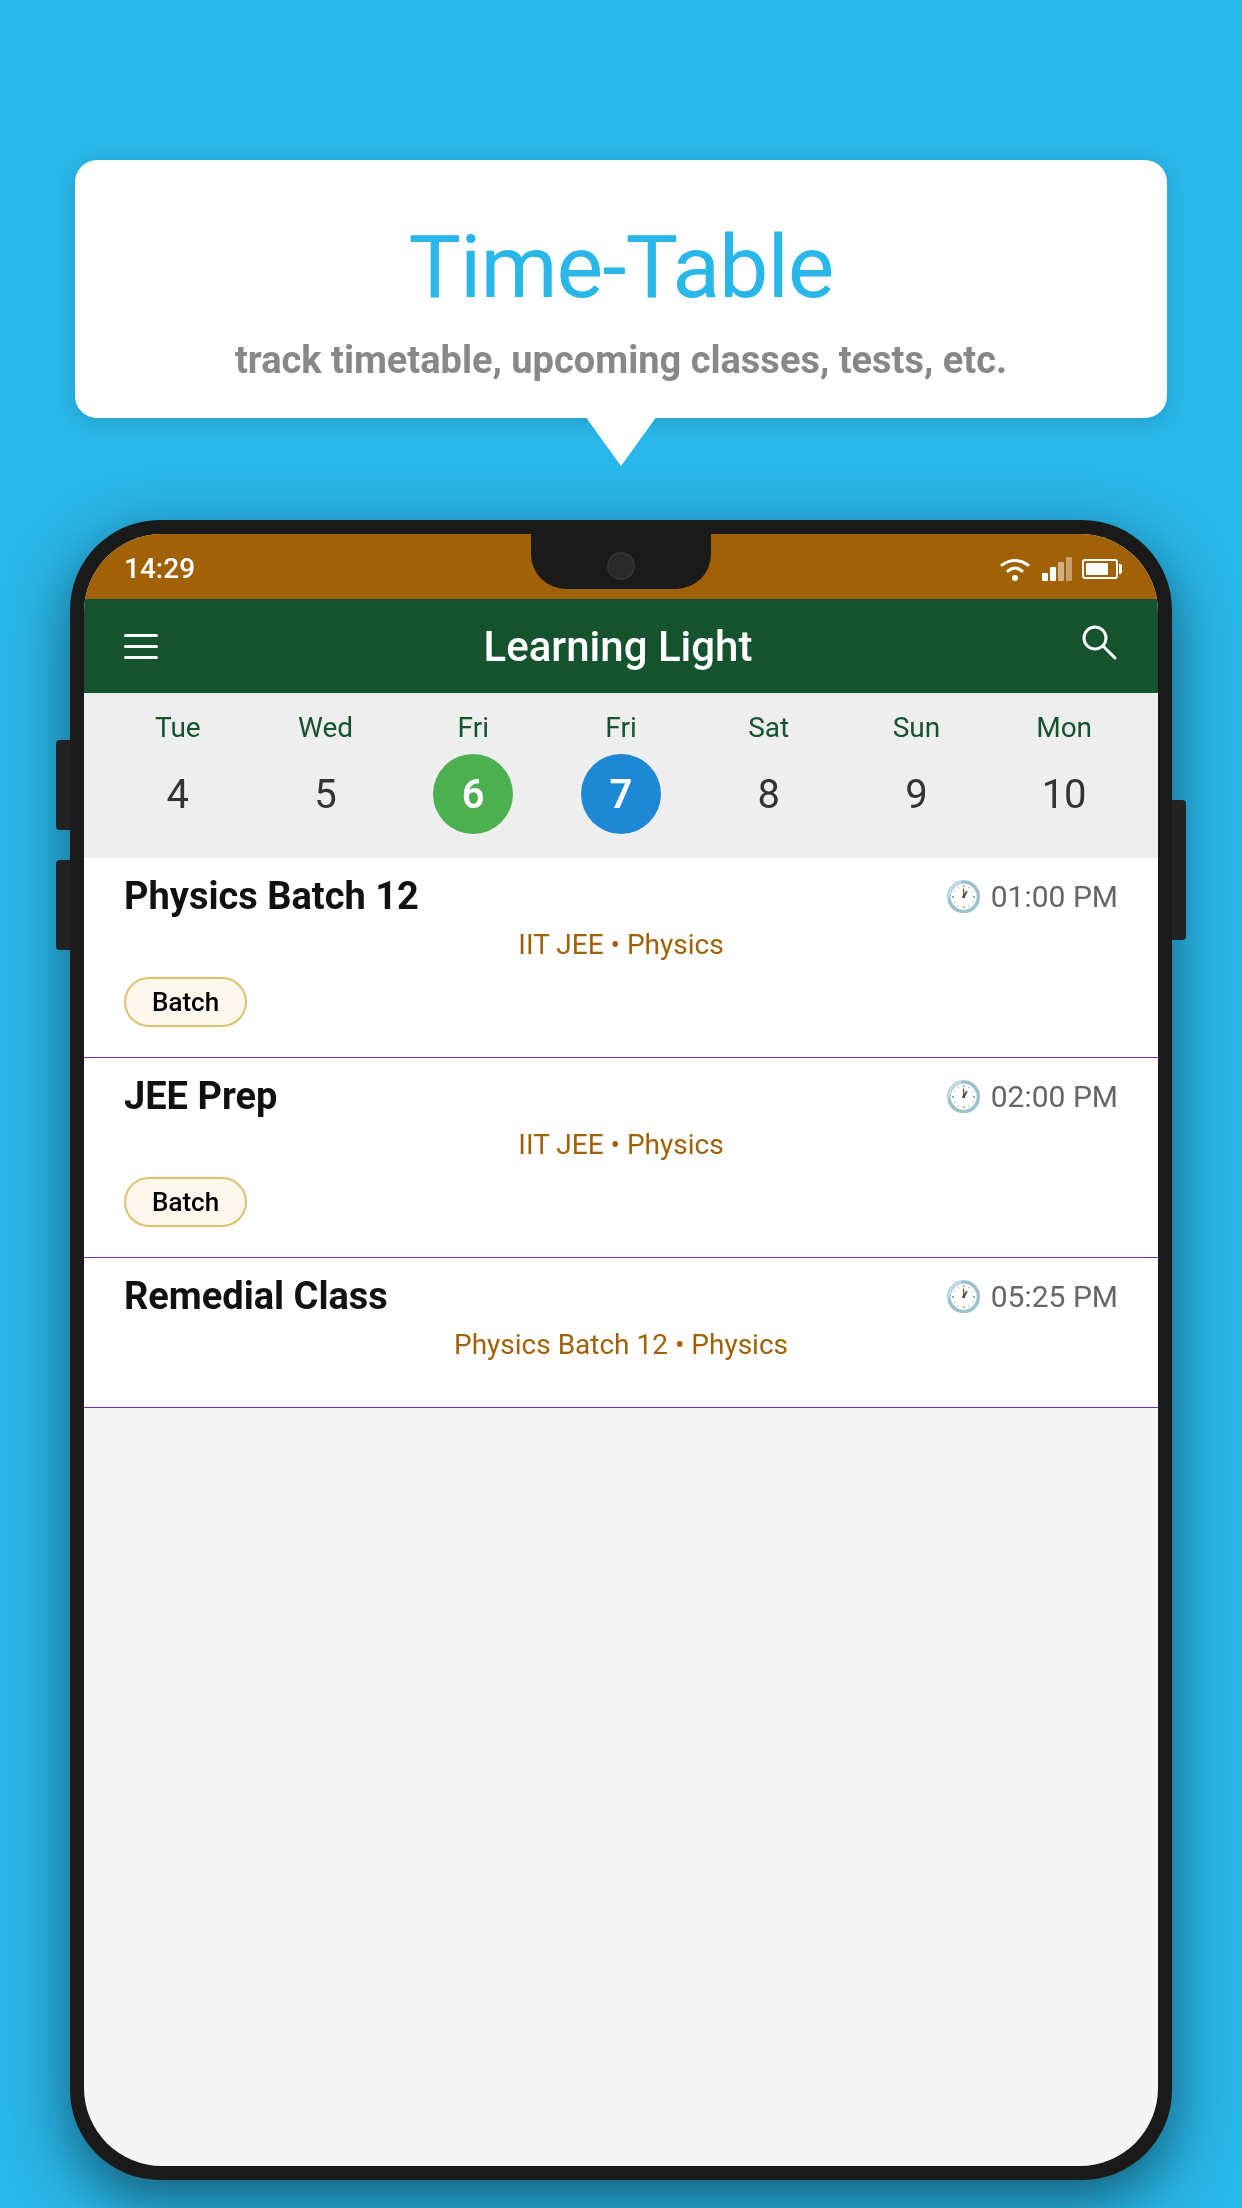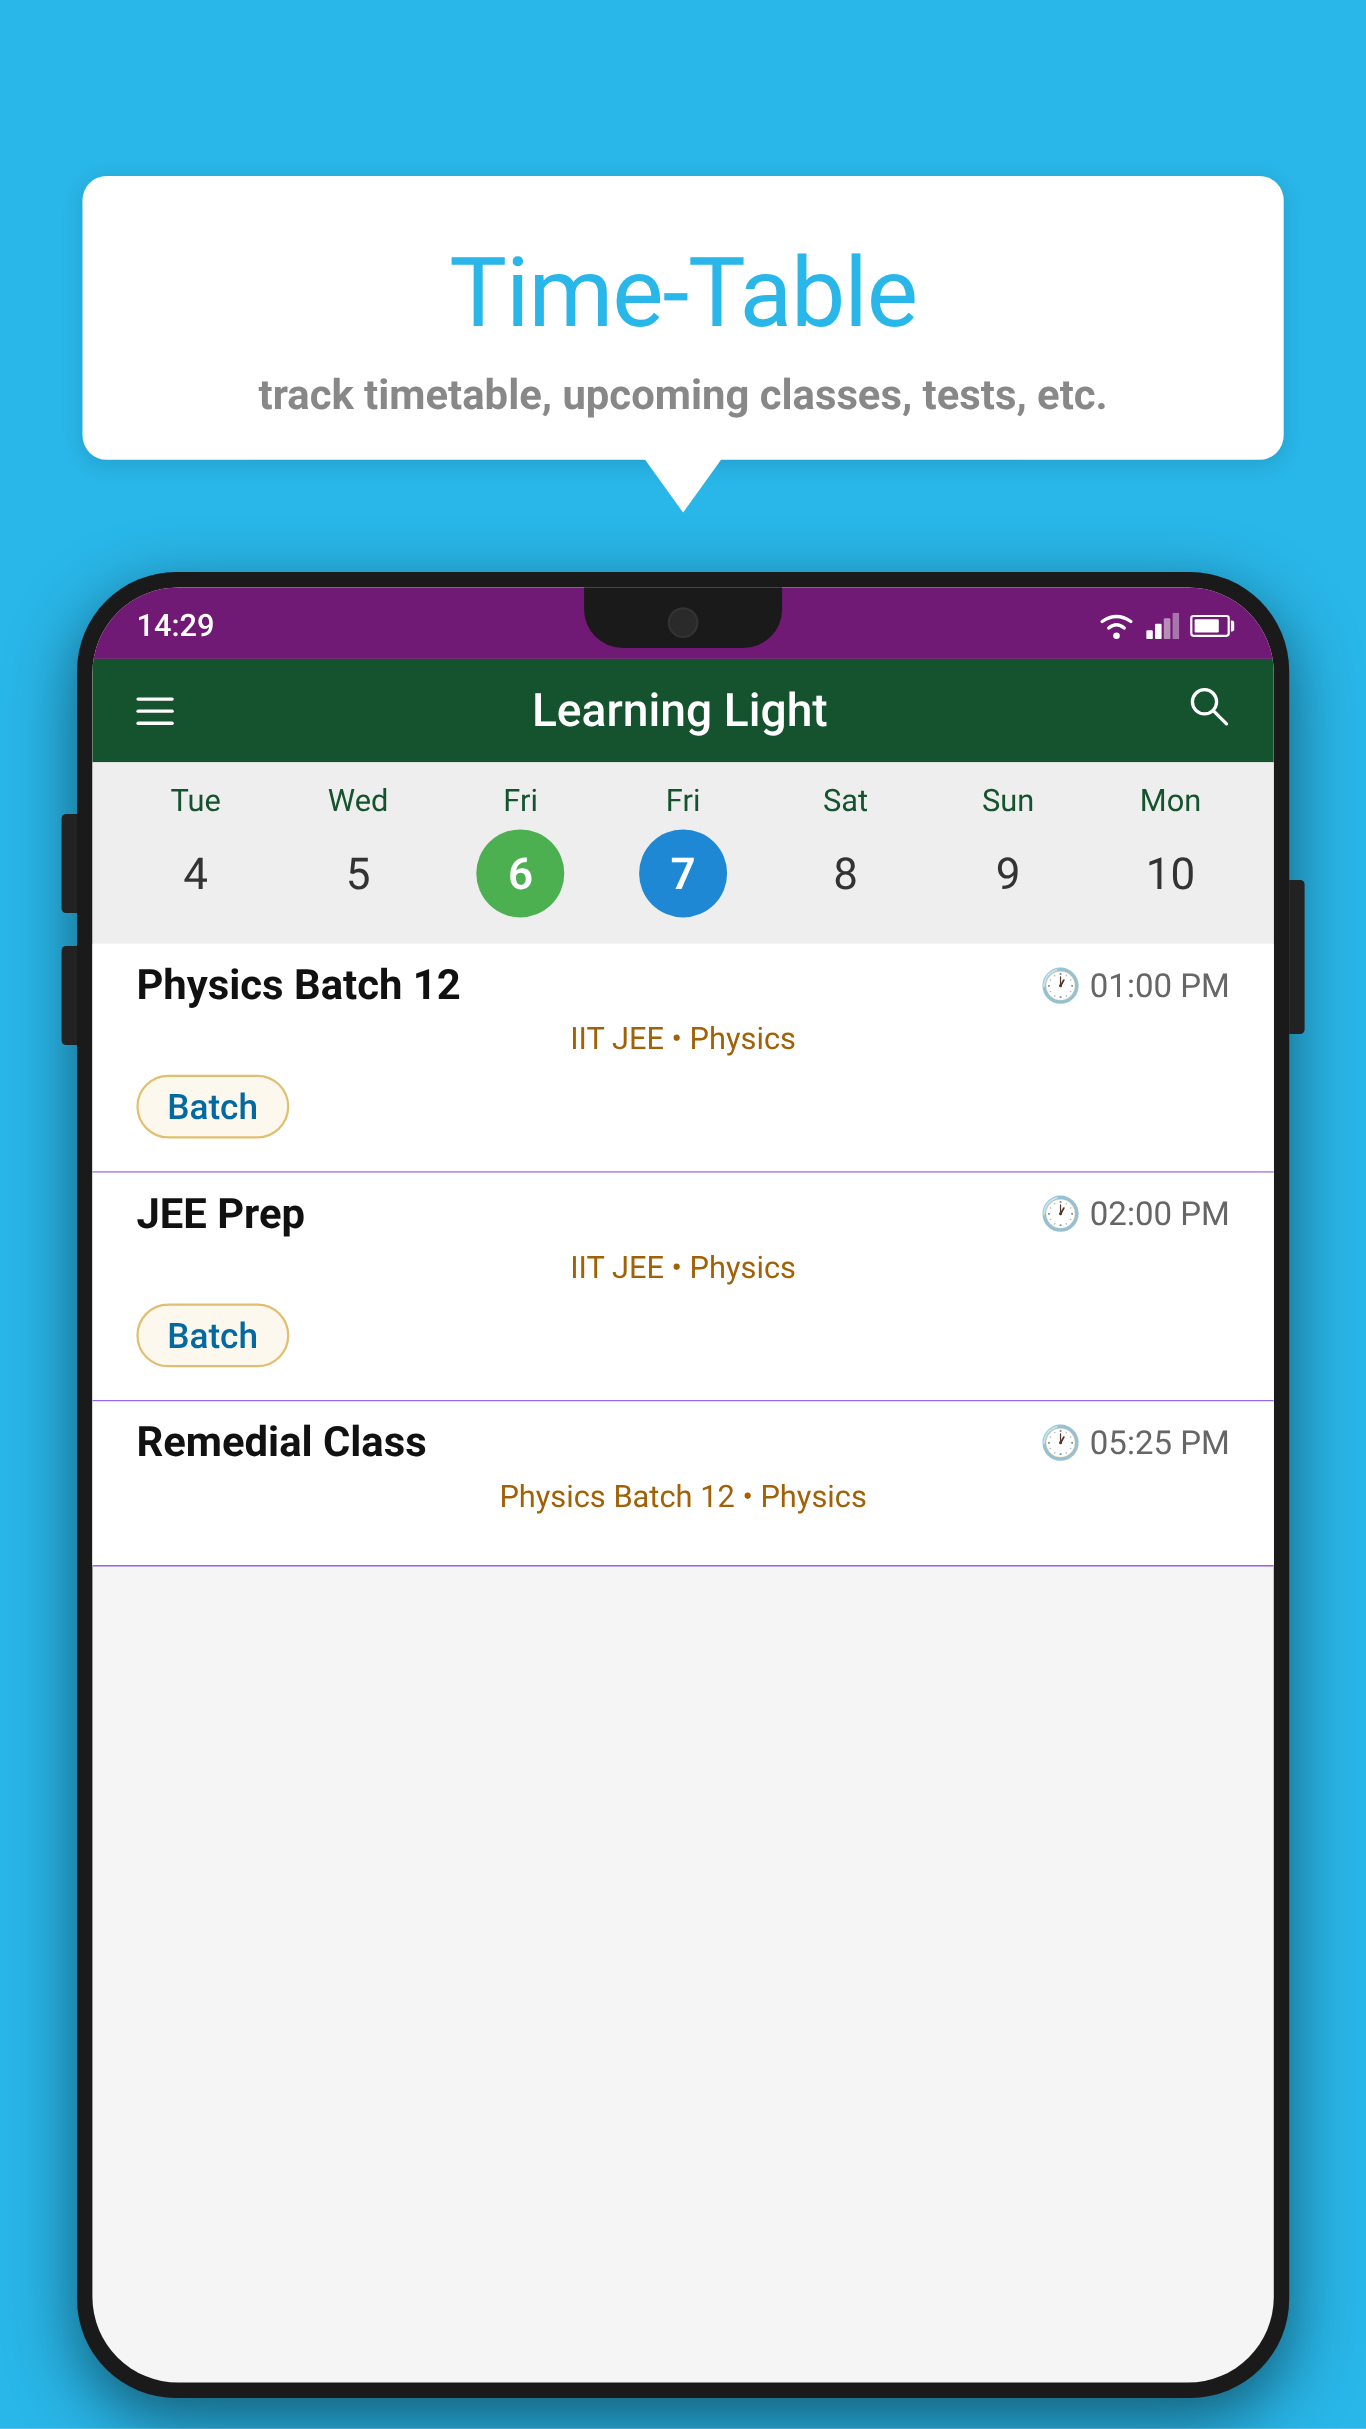--- a/index.html
+++ b/index.html
@@ -134,21 +134,21 @@
     .phone-screen {
       background: #f5f5f5;
       border-radius: 78px;
       overflow: hidden;
       height: 100%;
       position: relative;
     }
 
     
     .status-bar {
-      background: #701a75;
+      background: #a16207;
       padding: 18px 40px 14px;
       display: flex;
       justify-content: space-between;
       align-items: center;
       padding-top: 18px;
     }
 
     .status-bar .time {
       color: white;
       font-size: 28px;
@@ -319,24 +319,24 @@
       font-size: 28px;
       color: #a16207;
       margin-bottom: 16px;
       text-align: center;
     }
 
     .badge {
       display: inline-block;
       padding: 8px 26px;
       border-radius: 30px;
-      font-size: 32px;
+      font-size: 26px;
       font-weight: 500;
       border: 2px solid #e0c070;
-      color: #0369a1;
+      color: #000000;
       background: #fdf8ee;
     }
 
   </style>
 </head>
 <body>
 
 <div class="speech-bubble-container">
   <div class="speech-bubble">
     <div class="title">Time-Table</div>

